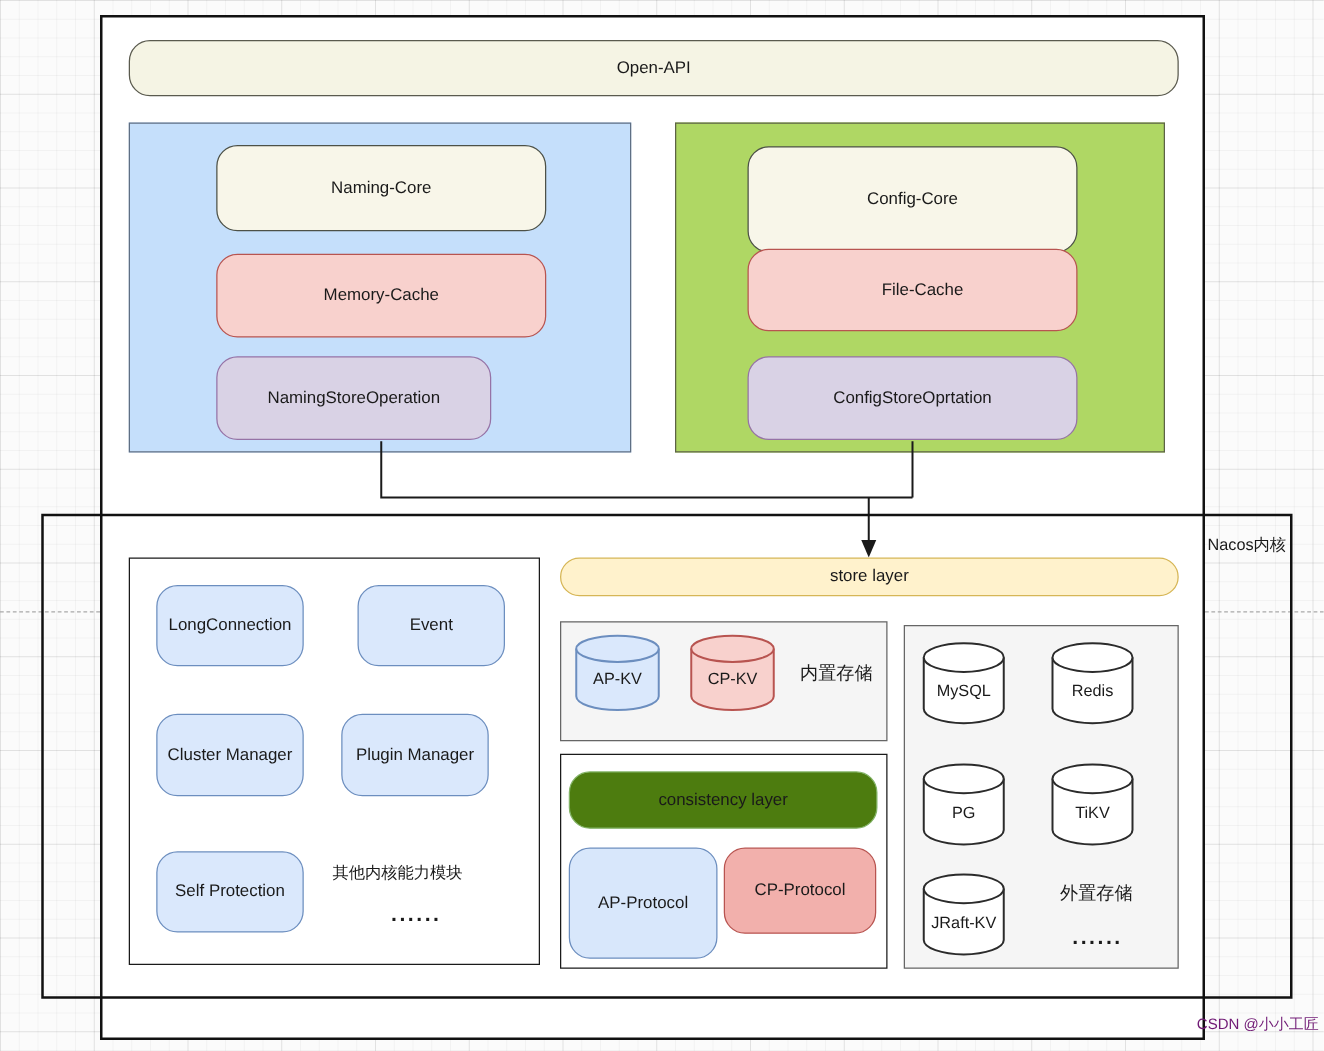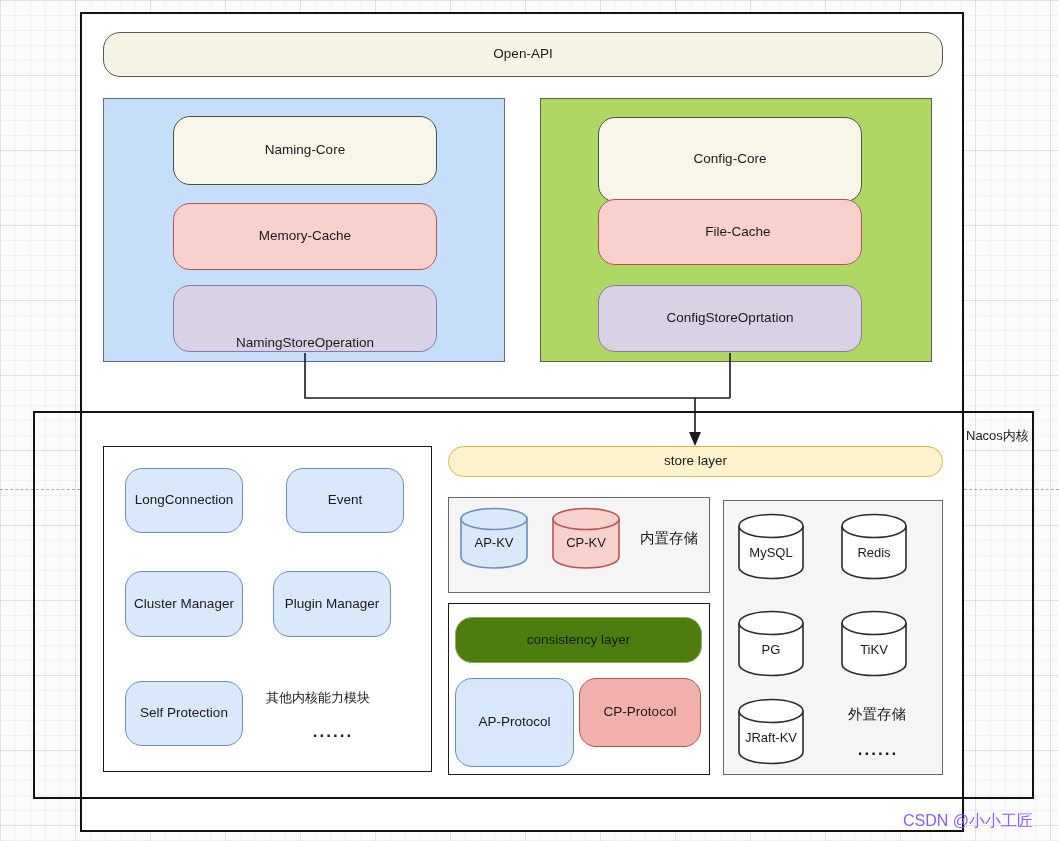--- a/index.html
+++ b/index.html
@@ -22,21 +22,21 @@
   .openapi{left:103px;top:32px;width:840px;height:45px;background:#F5F4E4;border:1.5px solid #5a5a4e;}
 
   .naming-module{left:103px;top:98px;width:402px;height:264px;background:#C5DFFB;border:1.5px solid #5f6f84;}
   .config-module{left:540px;top:98px;width:392px;height:264px;background:#AFD764;border:1.5px solid #5c6246;}
   .cream{background:#F8F6E9;border:1.5px solid #4d5147;}
   .pinkbox{background:#F8D1CD;border:1.5px solid #B85450;}
   .lavbox{background:#D9D2E5;border:1.5px solid #9673A6;}
 
   .n-core {left:173px;top:116px;width:264px;height:69px;}
   .n-cache{left:173px;top:203px;width:264px;height:67px;}
-  .n-store{left:173px;top:285px;width:264px;height:67px;align-items:flex-end;}
+  .n-store{left:173px;top:285px;width:220px;height:67px;}
   .c-core {left:598px;top:117px;width:264px;height:85px;}
   .c-cache{left:598px;top:199px;width:264px;height:66px;padding-left:16px;}
   .c-store{left:598px;top:285px;width:264px;height:67px;}
 
   .connectors{left:0;top:0;width:1059px;height:841px;pointer-events:none;}
 
   .bottom-box{left:33px;top:411px;width:1001px;height:388px;border:2px solid #111;background:transparent;}
   .kernel-label{left:966px;top:427px;width:70px;font-size:13px;}
 
   .other-box{left:103px;top:446px;width:329px;height:326px;background:#fff;border:1.5px solid #1a1a1a;}
@@ -64,21 +64,21 @@
   .external-dots{left:828px;top:740px;width:100px;}
 
   .cyl{position:absolute;}
   .cyl svg{position:absolute;left:0;top:0;}
   .cyl .cyl-label{position:absolute;left:0;width:100%;text-align:center;font-size:13px;}
 
   .guide{border-top:1.6px dashed #a9a9a9;height:0;}
   .guide-left{left:0;top:489px;width:80px;}
   .guide-right{left:964px;top:489px;width:95px;}
 
-  .watermark{left:903px;top:811px;width:152px;font-size:16px;color:#8b5cf6;}
+  .watermark{left:903px;top:811px;width:152px;font-size:12px;color:#701a75;text-align:right;}
 </style>
 </head>
 <body>
 
 <div class="abs guide guide-left"></div>
 <div class="abs guide guide-right"></div>
 
 <div class="abs outer-frame"></div>
 
 <div class="abs box openapi">

